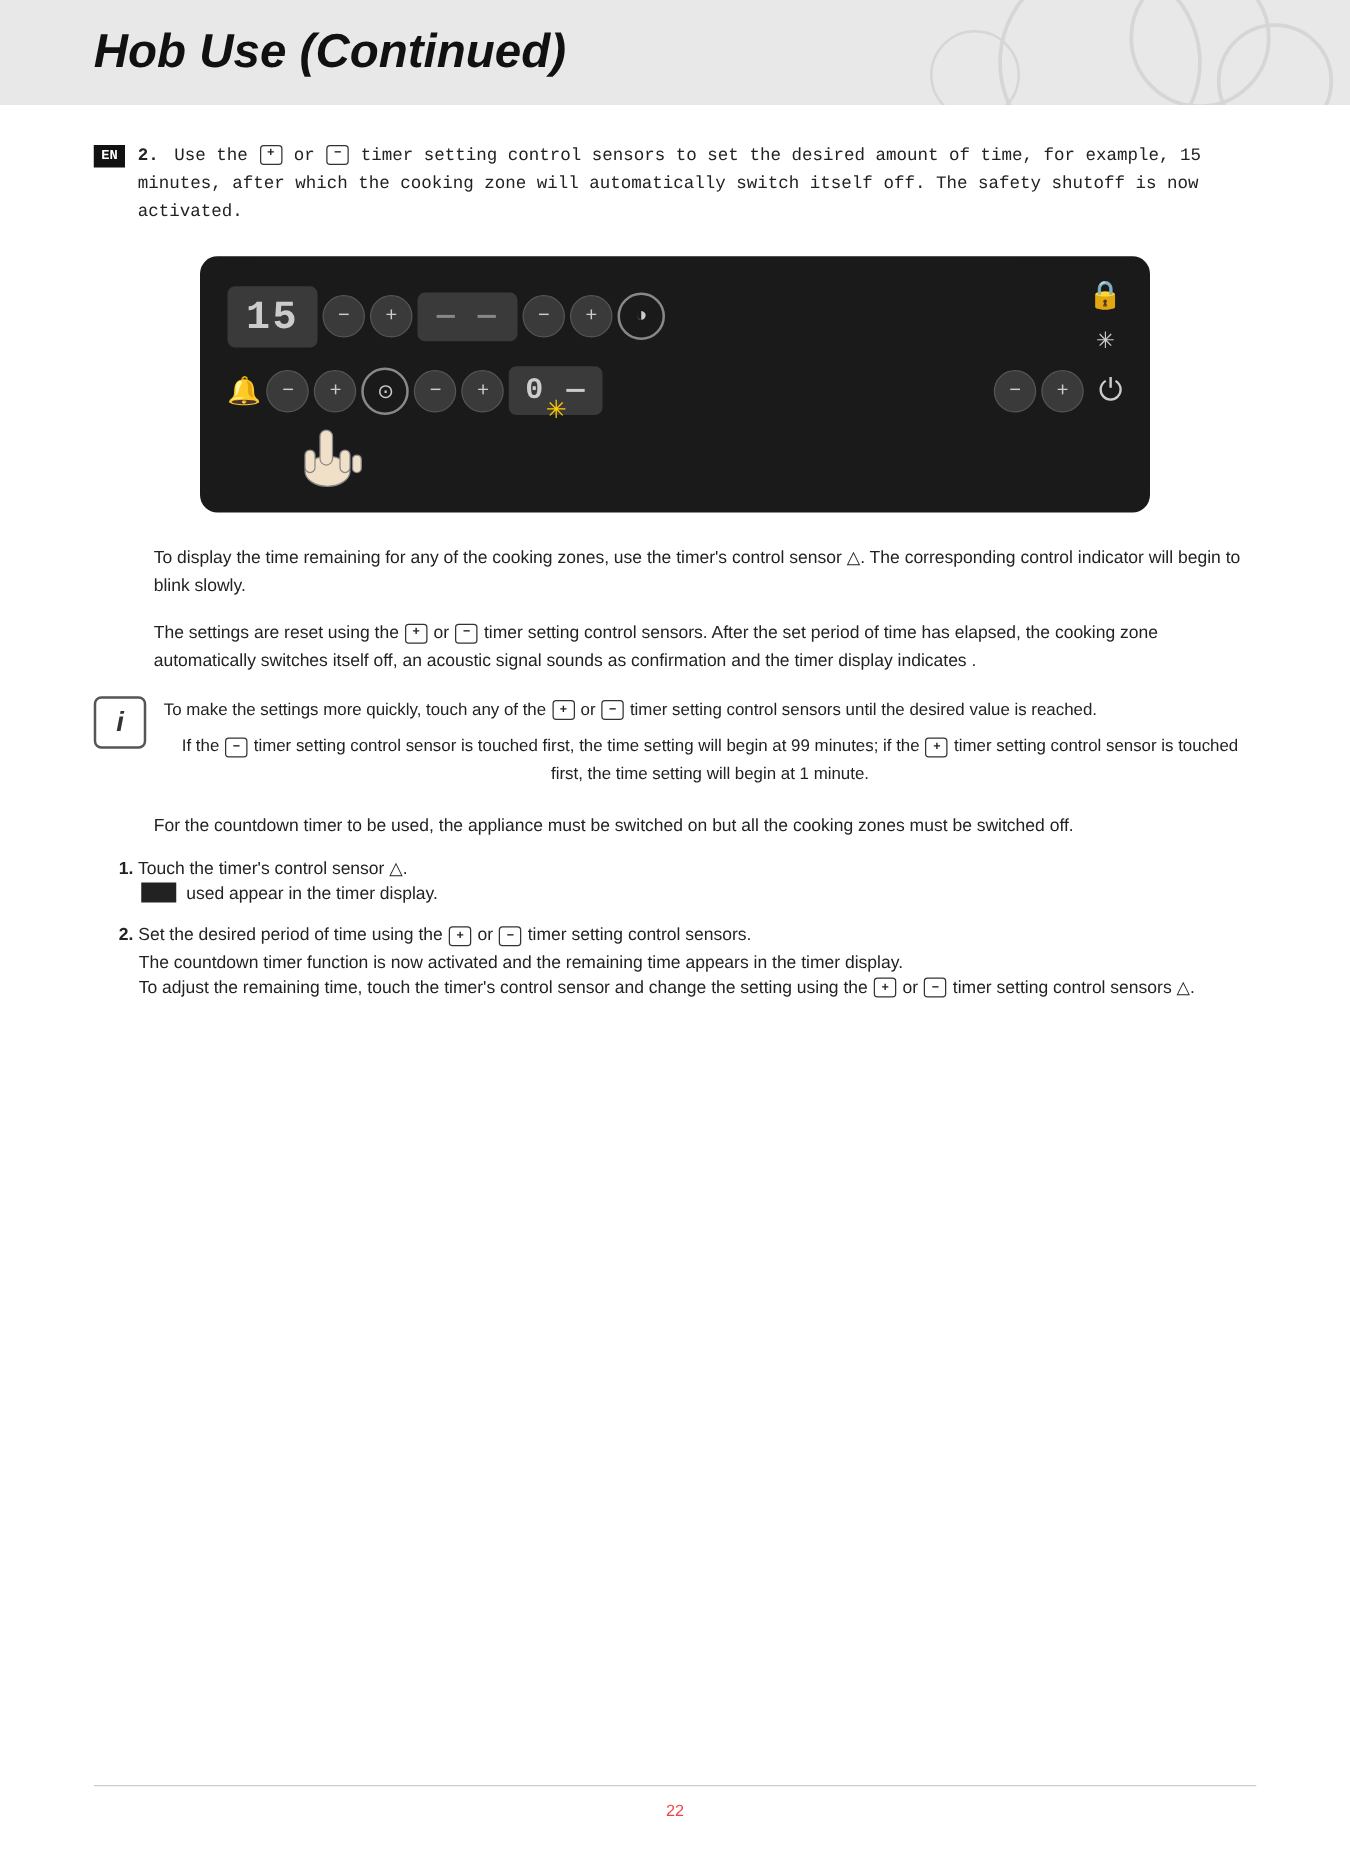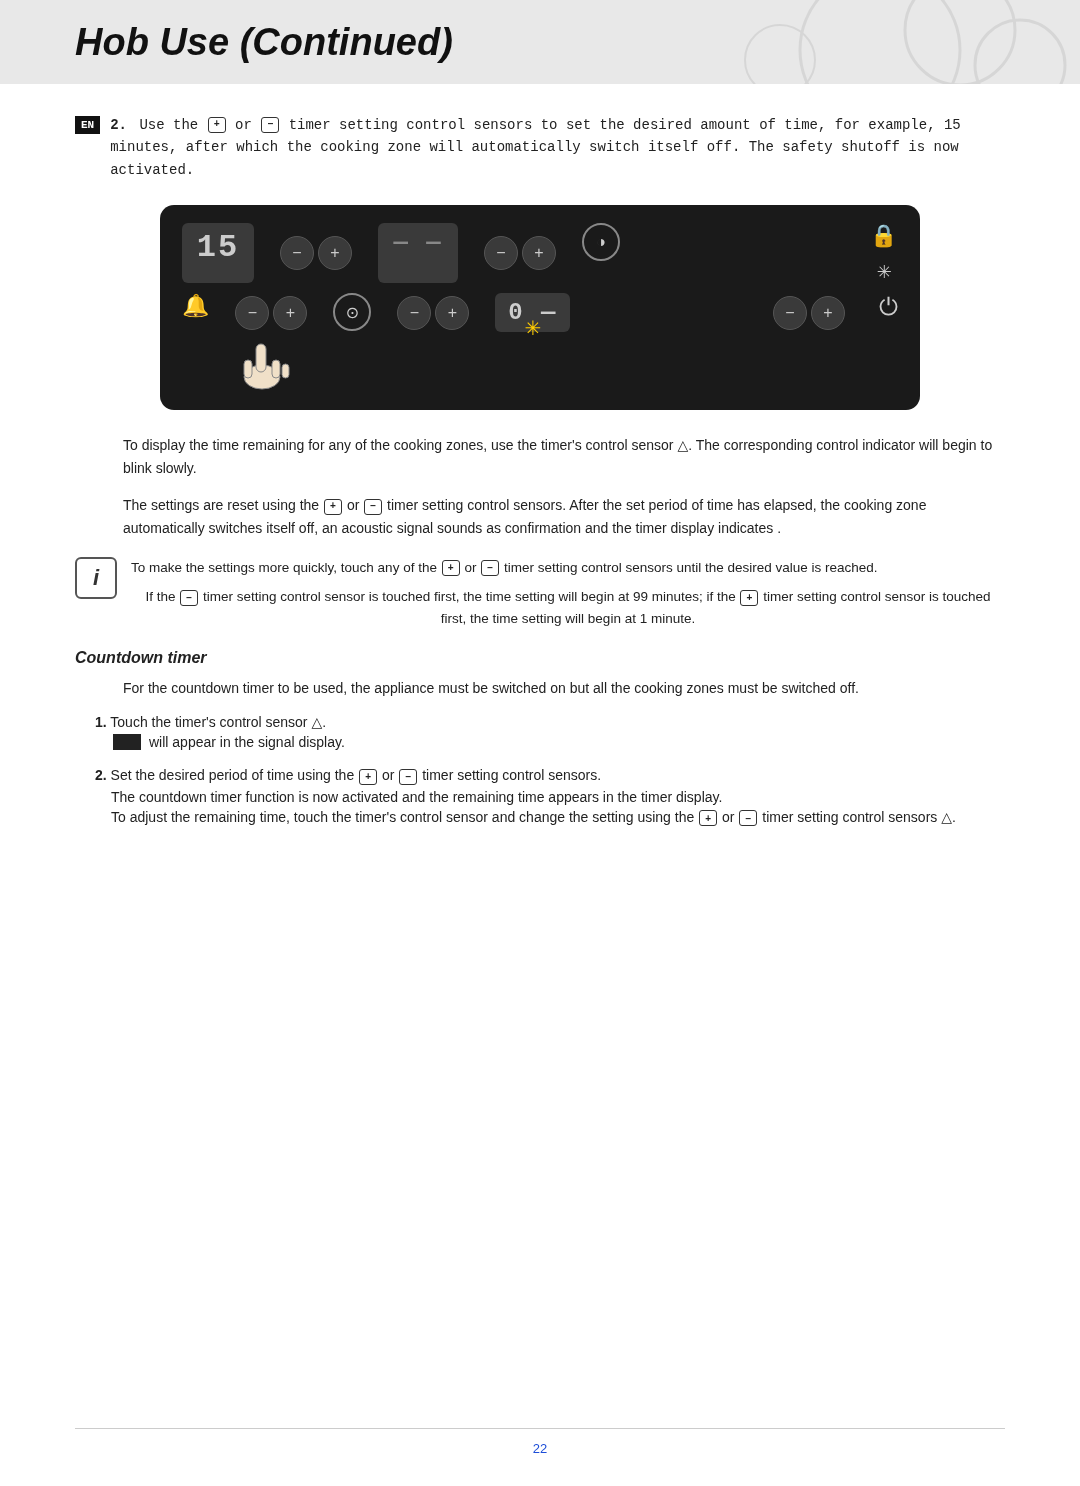--- a/index.html
+++ b/index.html
@@ -112,21 +112,22 @@
     .hob-panel {
       background: #1a1a1a;
       border-radius: 14px;
       padding: 18px 22px;
       width: 760px;
       position: relative;
     }
 
     .panel-row {
       display: flex;
-      gap: 26px;
+      align-items: center;
+      gap: 4px;
       margin-bottom: 10px;
     }
 
     .panel-row:last-child {
       margin-bottom: 0;
     }
 
     
     .seg-display {
       background: #3a3a3a;
@@ -286,21 +287,21 @@
     }
 
     
     .page-footer {
       position: absolute;
       bottom: 30px;
       left: 0;
       right: 0;
       text-align: center;
       font-size: 13px;
-      color: #1d4ed8;
+      color: #ef4444;
       border-top: 1px solid #ccc;
       padding-top: 12px;
       margin: 0 75px;
     }
   </style>
 </head>
 <body>
 
 <div class="page-container">
 
@@ -416,31 +417,30 @@
       <div class="info-text">
         <p>
           To make the settings more quickly, touch any of the <span class="icon-box">+</span> or <span class="icon-box">−</span> timer setting control sensors until the desired value is reached.
         </p>
         <p style="margin-top:8px;text-align:center;">
           If the <span class="icon-box">−</span> timer setting control sensor is touched first, the time setting will begin at 99 minutes; if the <span class="icon-box">+</span> timer setting control sensor is touched first, the time setting will begin at 1 minute.
         </p>
       </div>
     </div>
 
-    <div class="section-title">Countdown timer</div>
 
     <p class="body-para">For the countdown timer to be used, the appliance must be switched on but all the cooking zones must be switched off.</p>
 
     <ol style="padding-left: 20px; list-style:none;">
       <li style="margin-bottom:14px;">
         <strong>1.</strong>
         <span> Touch the timer's control sensor △.</span><br>
         <span style="margin-left:16px; display:inline-flex; align-items:center; margin-top:4px;">
           <span class="black-rect"></span>
-          <span style="margin-left:6px;">will appear in the signal display.</span>
+          <span style="margin-left:6px;">used appear in the timer display.</span>
         </span>
       </li>
       <li style="margin-bottom:31px;">
         <strong>2.</strong>
         <span> Set the desired period of time using the <span class="icon-box">+</span> or <span class="icon-box">−</span> timer setting control sensors.</span><br>
         <span style="margin-left:16px; display:block; margin-top:4px;">The countdown timer function is now activated and the remaining time appears in the timer display.</span>
         <span style="margin-left:16px; display:block; margin-top:4px;">To adjust the remaining time, touch the timer's control sensor and change the setting using the <span class="icon-box">+</span> or <span class="icon-box">−</span> timer setting control sensors △.</span>
       </li>
     </ol>
 

